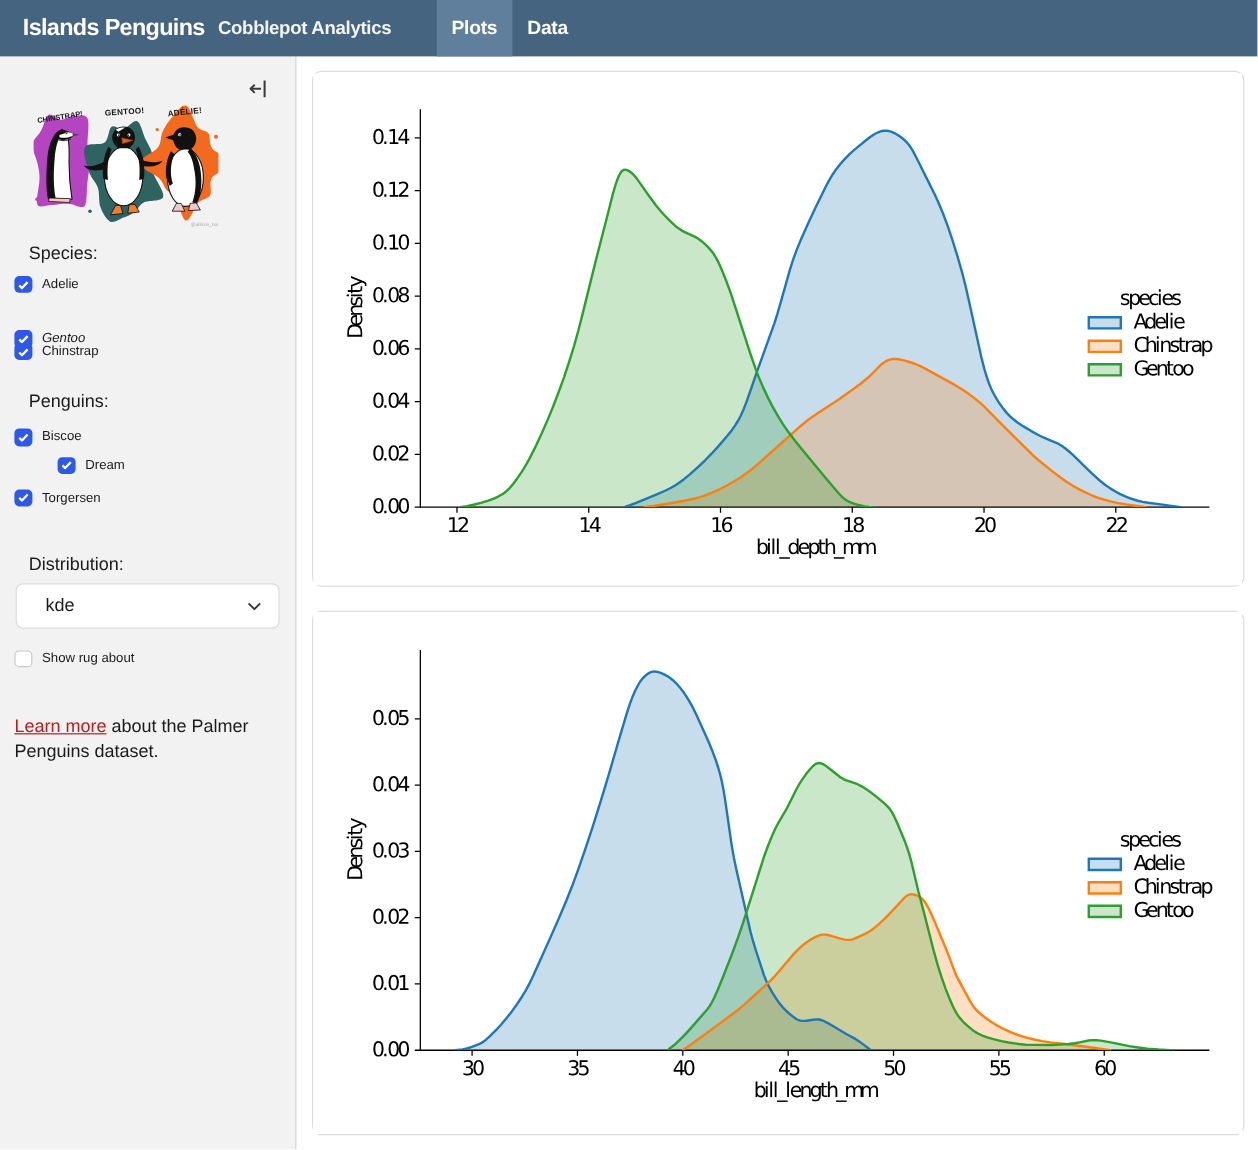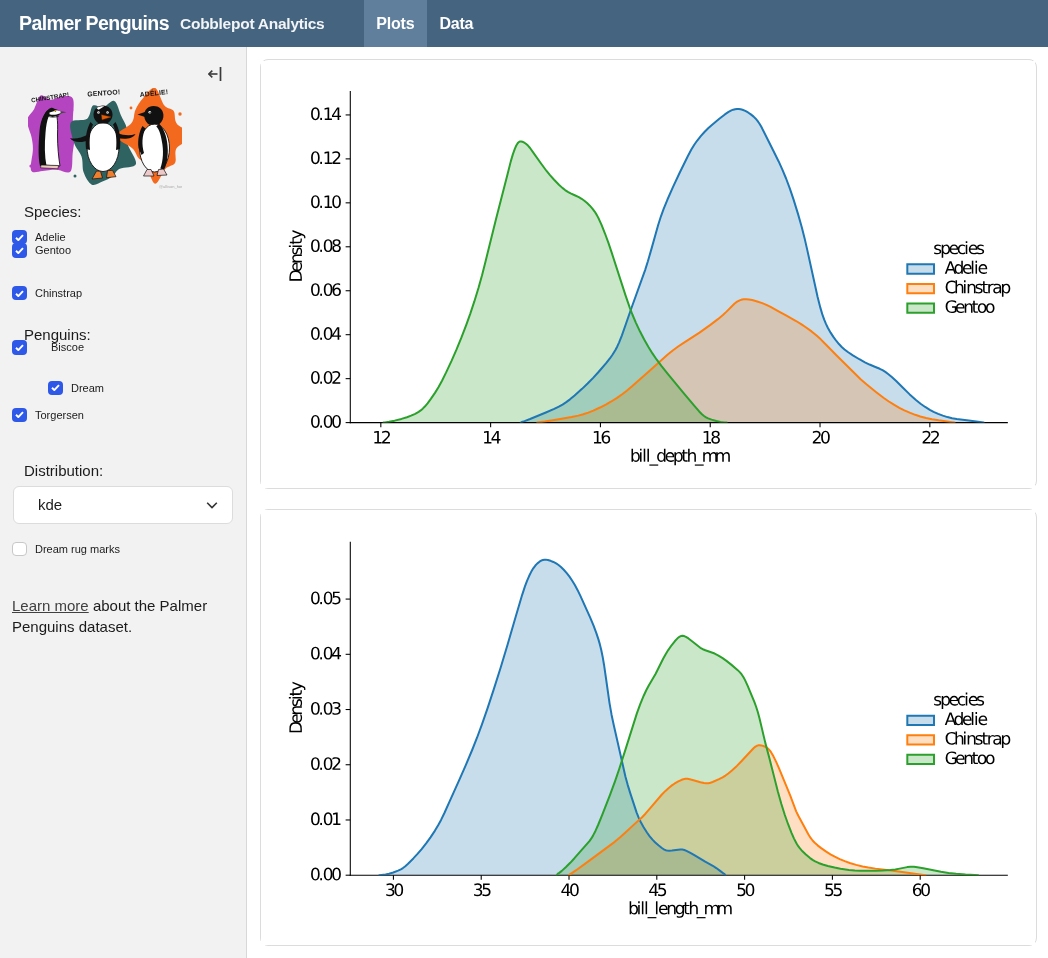--- a/index.html
+++ b/index.html
@@ -18,21 +18,21 @@
   #sidebar { position:absolute; left:0; top:47px; width:246.5px; height:911px; background:#f2f2f2; border-right:1px solid #d8d8d8; }
   #collapse { position:absolute; left:206.5px; top:17.5px; width:18px; height:18px; }
   .slabel { position:absolute; left:24px; font-size:15px; color:#1b1b1b; }
   .cbrow { position:absolute; left:12px; display:flex; align-items:center; }
   .cbrow .box { width:14.5px; height:14.5px; border-radius:4px; background:#2e58e8; display:flex; align-items:center; justify-content:center; }
   .cbrow .box.un { background:#fff; border:1px solid #c8c8c8; }
   .cbrow .lbl { margin-left:8.5px; font-size:11px; color:#1b1b1b; }
   #selbox { position:absolute; left:13px; top:439.3px; width:219.5px; height:37.4px; background:#fff; border:1px solid #dcdcdc; border-radius:6px; font-size:15px; color:#1b1b1b; display:flex; align-items:center; padding-left:24px; }
   #selbox svg { position:absolute; right:13px; top:11px; }
   #learn { position:absolute; left:12px; top:549.4px; width:200px; font-size:15px; line-height:20.8px; color:#1b1b1b; }
-  #learn a { color:#404040; text-decoration:underline;text-align:center; }
+  #learn a { color:#b91c1c; text-decoration:underline;text-align:center; }
 
   
   .card { position:absolute; background:#fff; border:1px solid #dcdcdc; border-radius:8px; }
   #card1 { left:260.1px; top:59.4px; width:776.6px; height:429.2px; }
   #card2 { left:260.1px; top:509.1px; width:776.6px; height:437.1px; }
   .card svg.plot { position:absolute; left:0; top:0; } #card1 svg.plot { top:1px; }
 </style></head>
 <body>
 <div id="page">
 
@@ -101,38 +101,38 @@
 </svg>
     <div class="slabel" style="top:155.5px;">Species:</div>
     <div class="cbrow" style="top:182.9px;">
         <div class="box">
           <svg width="11" height="11" viewBox="0 0 12 12" fill="none" stroke="#fff" stroke-width="2.1" stroke-linecap="round" stroke-linejoin="round">
             <path d="M 2.2 6.3 L 4.7 8.8 L 9.8 3.4"></path>
           </svg>
         </div>
         <div class="lbl">Adelie</div>
       </div>
-    <div class="cbrow" style="top:196px;">
+    <div class="cbrow" style="top:228px;font-style:italic;">
         <div class="box">
           <svg width="11" height="11" viewBox="0 0 12 12" fill="none" stroke="#fff" stroke-width="2.1" stroke-linecap="round" stroke-linejoin="round">
             <path d="M 2.2 6.3 L 4.7 8.8 L 9.8 3.4"></path>
           </svg>
         </div>
         <div class="lbl">Gentoo</div>
       </div>
     <div class="cbrow" style="top:238.9px;">
         <div class="box">
           <svg width="11" height="11" viewBox="0 0 12 12" fill="none" stroke="#fff" stroke-width="2.1" stroke-linecap="round" stroke-linejoin="round">
             <path d="M 2.2 6.3 L 4.7 8.8 L 9.8 3.4"></path>
           </svg>
         </div>
         <div class="lbl">Chinstrap</div>
       </div>
     <div class="slabel" style="top:279.3px;">Penguins:</div>
-    <div class="cbrow" style="top:293px;gap:16px;">
+    <div class="cbrow" style="top:310px;">
         <div class="box">
           <svg width="11" height="11" viewBox="0 0 12 12" fill="none" stroke="#fff" stroke-width="2.1" stroke-linecap="round" stroke-linejoin="round">
             <path d="M 2.2 6.3 L 4.7 8.8 L 9.8 3.4"></path>
           </svg>
         </div>
         <div class="lbl">Biscoe</div>
       </div>
     <div class="cbrow" style="top:333.7px;margin-left:36px;">
         <div class="box">
           <svg width="11" height="11" viewBox="0 0 12 12" fill="none" stroke="#fff" stroke-width="2.1" stroke-linecap="round" stroke-linejoin="round">
@@ -152,28 +152,28 @@
     <div class="slabel" style="top:415px;">Distribution:</div>
     <div id="selbox">kde
       <svg width="14" height="14" viewBox="0 0 16 16" fill="none" stroke="#333" stroke-width="1.8" stroke-linecap="round" stroke-linejoin="round">
           <path d="M 2.5 5.5 L 8 11 L 13.5 5.5"></path>
         </svg>
     </div>
     <div class="cbrow" style="top:494.7px;">
         <div class="box un">
           <svg width="11" height="11" viewBox="0 0 12 12"></svg>
         </div>
-        <div class="lbl">Dream rug marks</div>
+        <div class="lbl">Show rug about</div>
       </div>
     <div id="learn"><a>Learn more</a> about the Palmer Penguins dataset.</div>
   </div>
 
   <div id="navbar">
     <div id="title">
-        <span class="t1">Palmer Penguins</span>
+        <span class="t1">Islands Penguins</span>
         <span class="t2">Cobblepot Analytics</span>
       </div>
     <div id="tabs">
         <div class="tab active">Plots</div>
         <div class="tab">Data</div>
       </div>
   </div>
 
   <div class="card" id="card1">
       <svg class="plot" width="774" height="427" viewBox="0 0 580.5 320.25" version="1.1">

